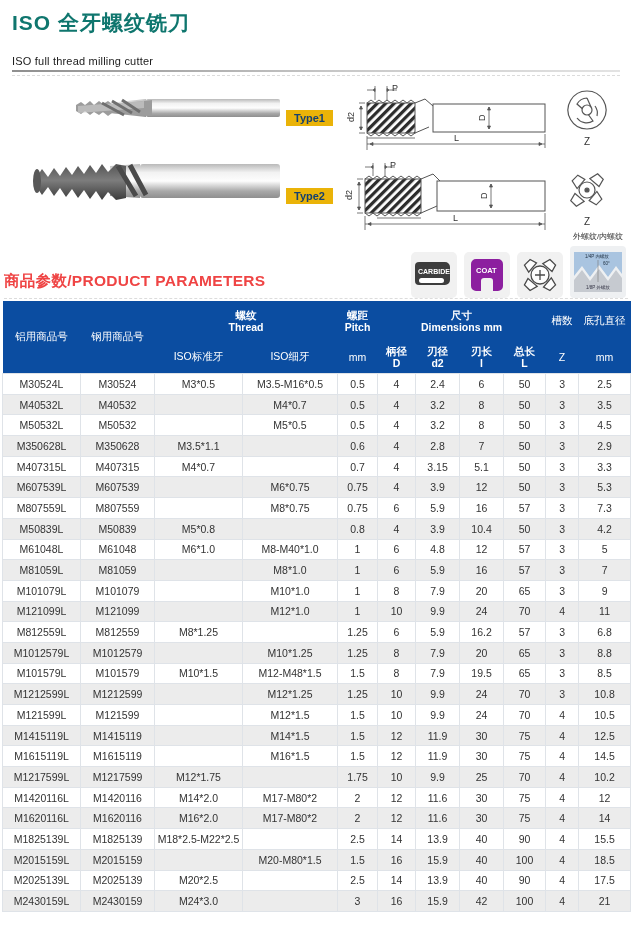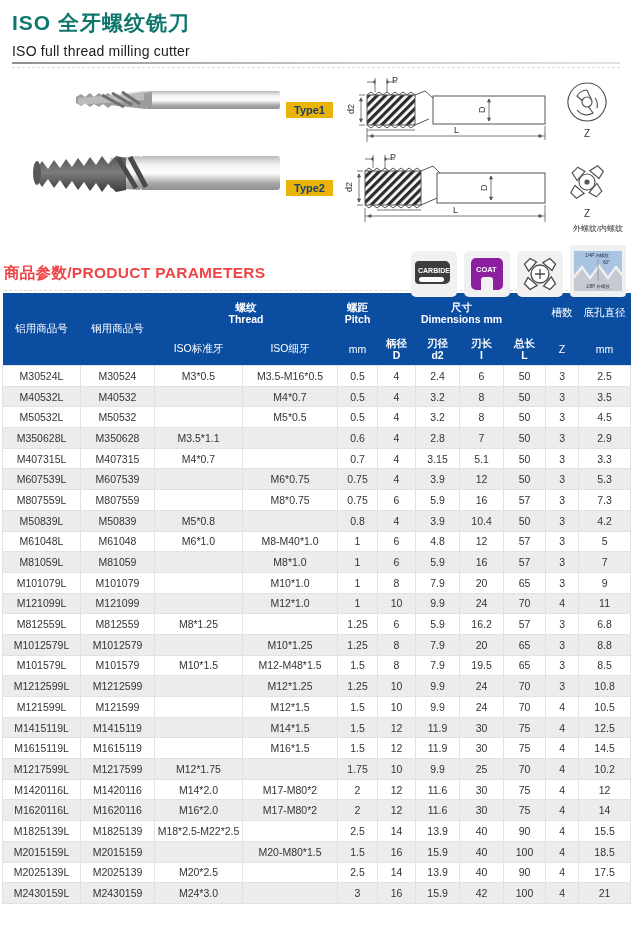--- a/index.html
+++ b/index.html
@@ -1,36 +1,36 @@
 <!DOCTYPE html>
 <html><head>
 <meta charset="utf-8">
 <style>
   html,body{margin:0;padding:0;background:#fff;}
   body{width:632px;height:931px;font-family:"Liberation Sans",sans-serif;color:#222;overflow:hidden;}
   .page-header{padding:9px 12px 0;}
   .page-title{font-size:21px;font-weight:bold;color:#0f766e;letter-spacing:1px;margin:0;}
-  .page-subtitle{font-size:14px;color:#1a1a1a;margin-top:6px;letter-spacing:0.2px;}
+  .page-subtitle{font-size:11px;color:#1a1a1a;margin-top:18px;letter-spacing:0.2px;}
   .grad-rule{height:2px;margin-top:3px;background:linear-gradient(to right,#8f8f8f,#c9c9c9 55%,#e3e3e3);}
   .dash-rule{border-top:1px dashed #dcdcdc;margin-top:3px;}
   
   .visuals{display:flex;margin:4px 4px 0 4px;height:152px;}
   .photos{width:282px;position:relative;}
   .photo1{position:absolute;left:62px;top:8px;}
   .photo2{position:absolute;left:24px;top:70px;}
   .diagrams{flex:1;display:flex;flex-direction:column;justify-content:space-between;padding-top:2px;}
   .diagram-row{display:flex;align-items:center;height:72px;}
   .type-chip{background:#eab308;color:#15406f;font-weight:bold;font-size:11px;padding:2px 8px;margin-right:4px;white-space:nowrap;}
   .dw{line-height:0;}
   
   .params-band{position:relative;height:66px;margin:0 4px;}
   .section-title{position:absolute;left:0;bottom:6px;color:#ef4444;font-size:15.5px;font-weight:bold;letter-spacing:0.3px;margin:0;}
   .badges{position:absolute;right:2px;top:0;display:flex;align-items:flex-end;gap:7px;}
   .badge-cell{line-height:0;text-align:center;}
-  .badge-col{display:flex;flex-direction:column;align-items:center;gap:11px;}
+  .badge-col{display:flex;flex-direction:column;align-items:center;gap:4px;}
   .thread-note{font-size:8px;color:#333;line-height:10px;white-space:nowrap;}
   .dash-rule2{border-top:1px dashed #dcdcdc;margin:0 4px;}
   
   .tbl-wrap{margin:2px 2px 0 2px;}
   table{width:628px;border-collapse:collapse;table-layout:fixed;}
   thead th{background:#0b4da1;color:#fff;font-weight:normal;font-size:10.5px;padding:1px 0;border:none;}
   thead .cell2{display:block;line-height:12px;font-weight:bold;}
   thead tr.h1 th{height:38px;vertical-align:middle;}
   thead tr.h2 th{height:30px;vertical-align:middle;}
   tbody td{border:1px solid #dfe3e8;text-align:center;font-size:10.5px;color:#333;height:19.7px;padding:0 2px;white-space:nowrap;overflow:hidden;}

